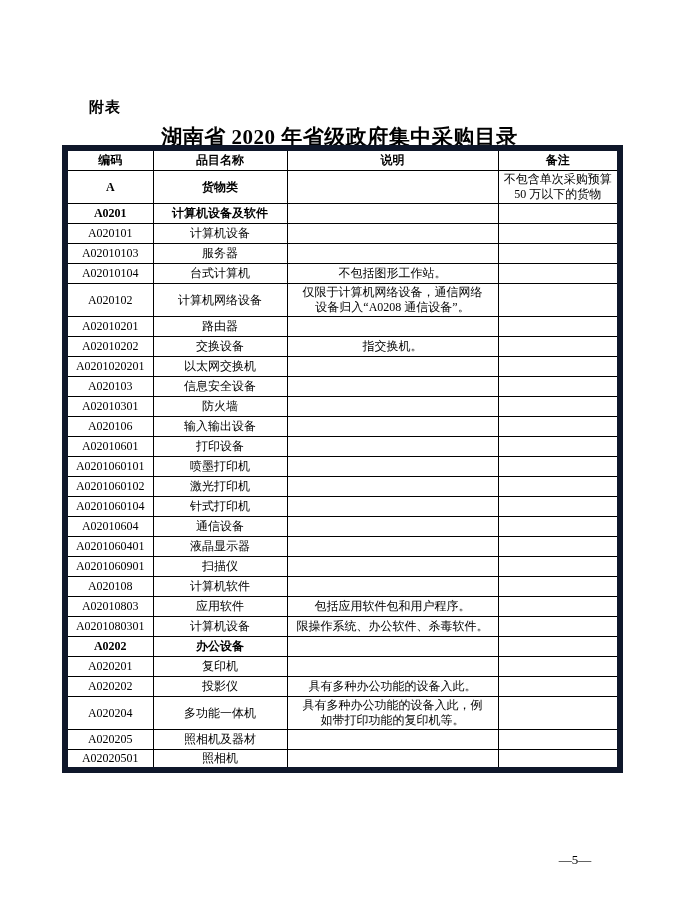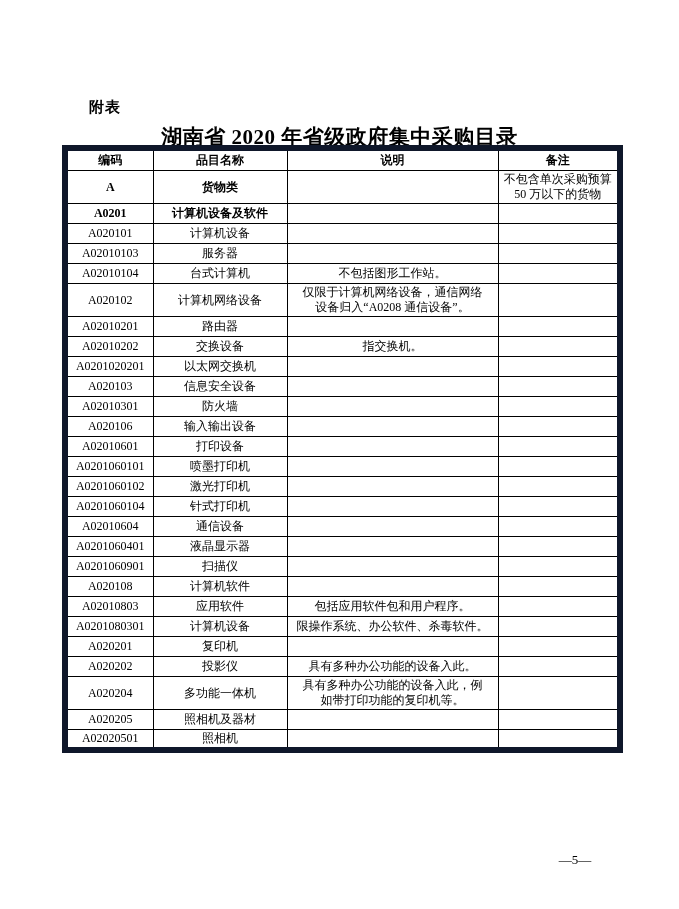--- a/index.html
+++ b/index.html
@@ -194,20 +194,26 @@
         <td class="name-cell">应用软件</td>
         <td class="description-cell">包括应用软件包和用户程序。</td>
         <td class="remark-cell"></td>
       </tr>
       <tr>
         <td class="code-cell">A0201080301</td>
         <td class="name-cell">计算机设备</td>
         <td class="description-cell">限操作系统、办公软件、杀毒软件。</td>
         <td class="remark-cell"></td>
       </tr>
+      <tr class="bold">
+        <td class="code-cell">A0202</td>
+        <td class="name-cell">办公设备</td>
+        <td class="description-cell"></td>
+        <td class="remark-cell"></td>
+      </tr>
       <tr>
         <td class="code-cell">A020201</td>
         <td class="name-cell">复印机</td>
         <td class="description-cell"></td>
         <td class="remark-cell"></td>
       </tr>
       <tr>
         <td class="code-cell">A020202</td>
         <td class="name-cell">投影仪</td>
         <td class="description-cell">具有多种办公功能的设备入此。</td>

